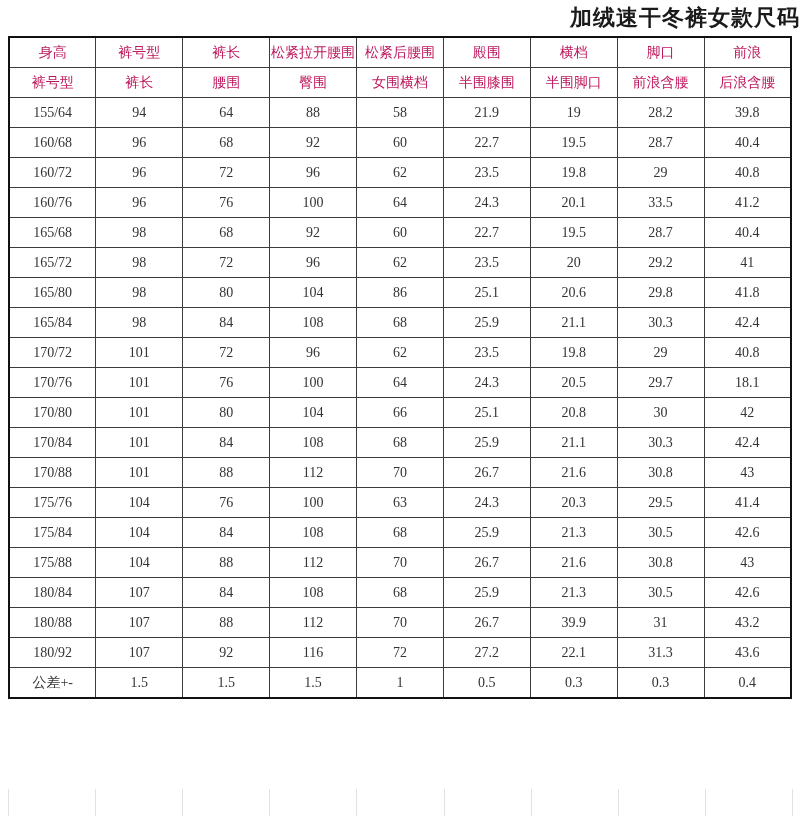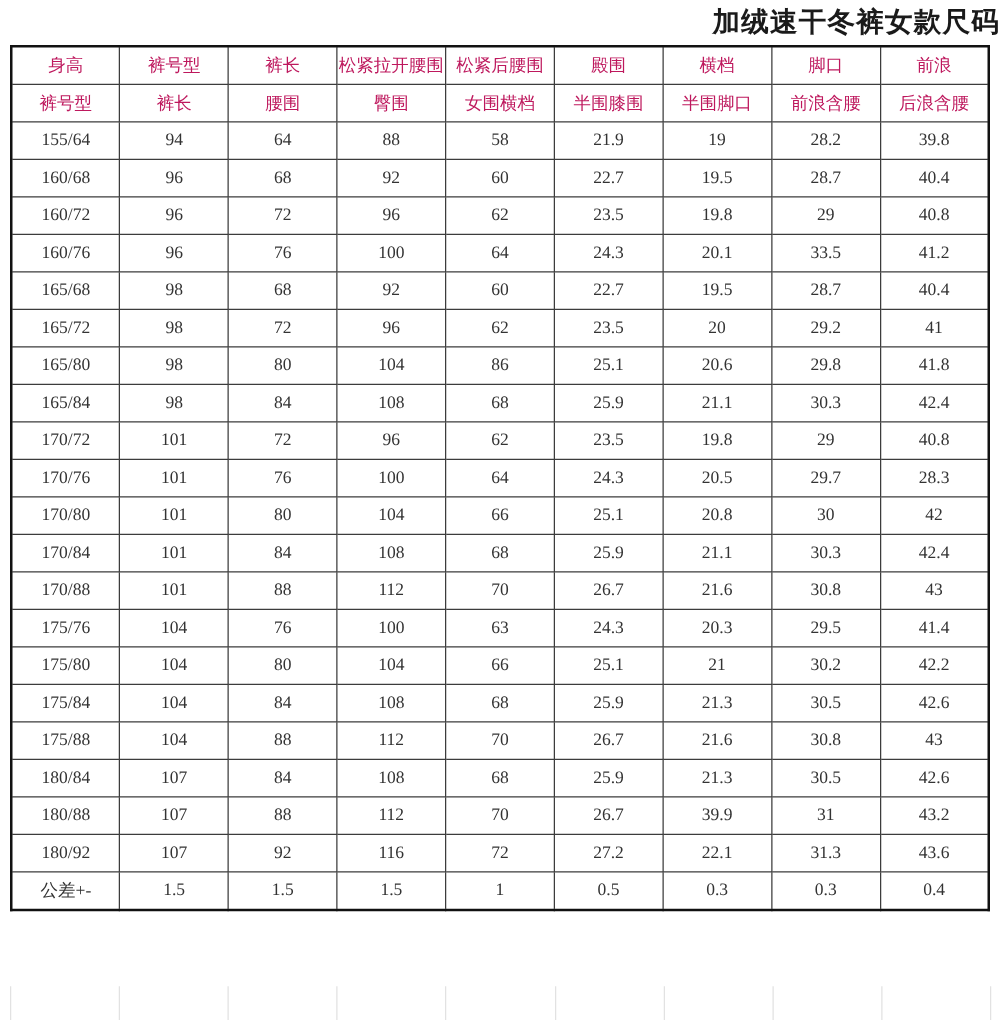--- a/index.html
+++ b/index.html
@@ -203,21 +203,21 @@
         </tr>
         <tr>
           <td>170/76</td>
           <td>101</td>
           <td>76</td>
           <td>100</td>
           <td>64</td>
           <td>24.3</td>
           <td>20.5</td>
           <td>29.7</td>
-          <td>28.3</td>
+          <td>18.1</td>
         </tr>
         <tr>
           <td>170/80</td>
           <td>101</td>
           <td>80</td>
           <td>104</td>
           <td>66</td>
           <td>25.1</td>
           <td>20.8</td>
           <td>30</td>
@@ -248,31 +248,20 @@
         <tr>
           <td>175/76</td>
           <td>104</td>
           <td>76</td>
           <td>100</td>
           <td>63</td>
           <td>24.3</td>
           <td>20.3</td>
           <td>29.5</td>
           <td>41.4</td>
-        </tr>
-        <tr>
-          <td>175/80</td>
-          <td>104</td>
-          <td>80</td>
-          <td>104</td>
-          <td>66</td>
-          <td>25.1</td>
-          <td>21</td>
-          <td>30.2</td>
-          <td>42.2</td>
         </tr>
         <tr>
           <td>175/84</td>
           <td>104</td>
           <td>84</td>
           <td>108</td>
           <td>68</td>
           <td>25.9</td>
           <td>21.3</td>
           <td>30.5</td>

